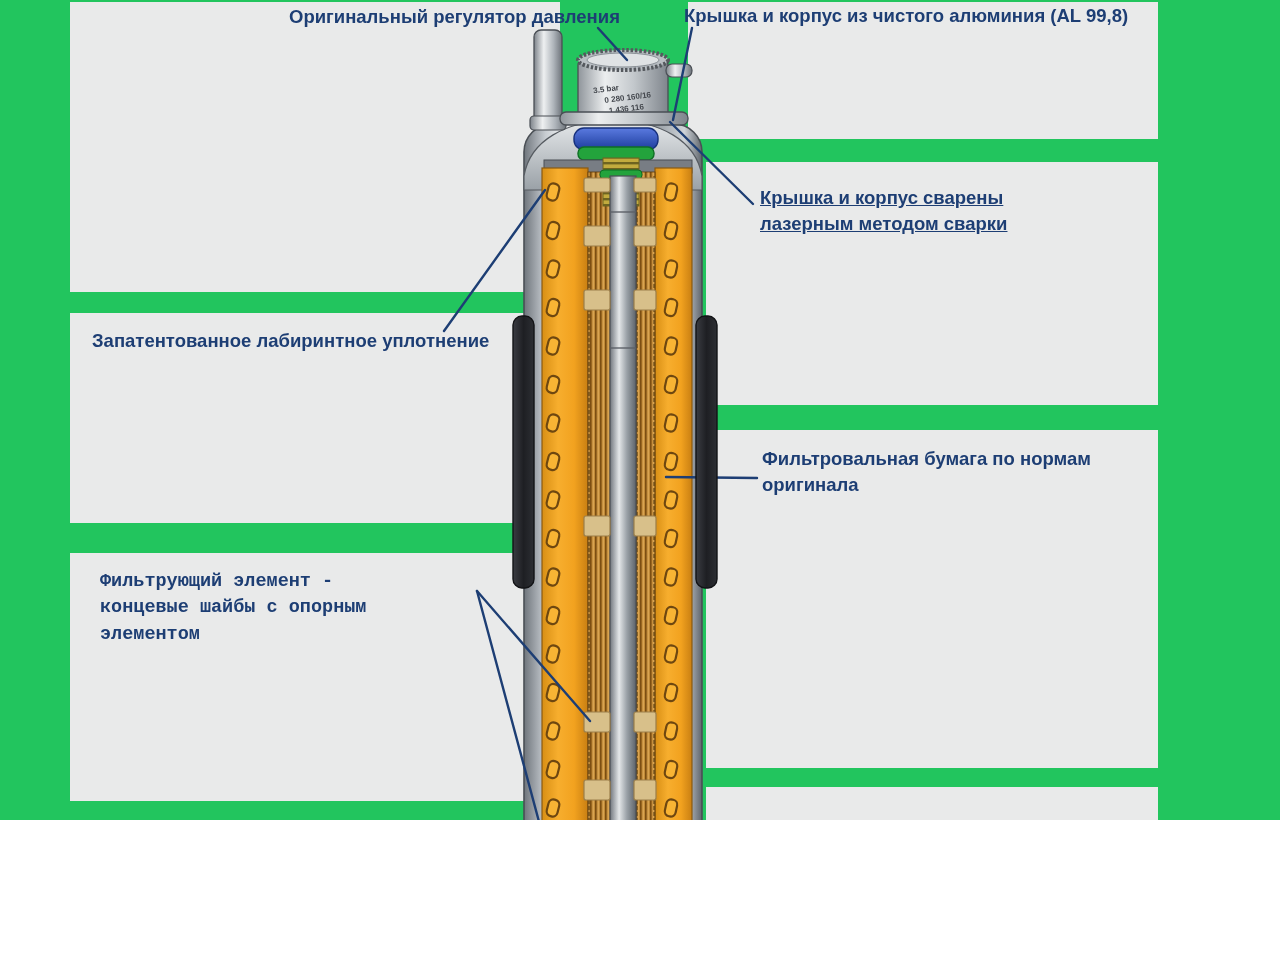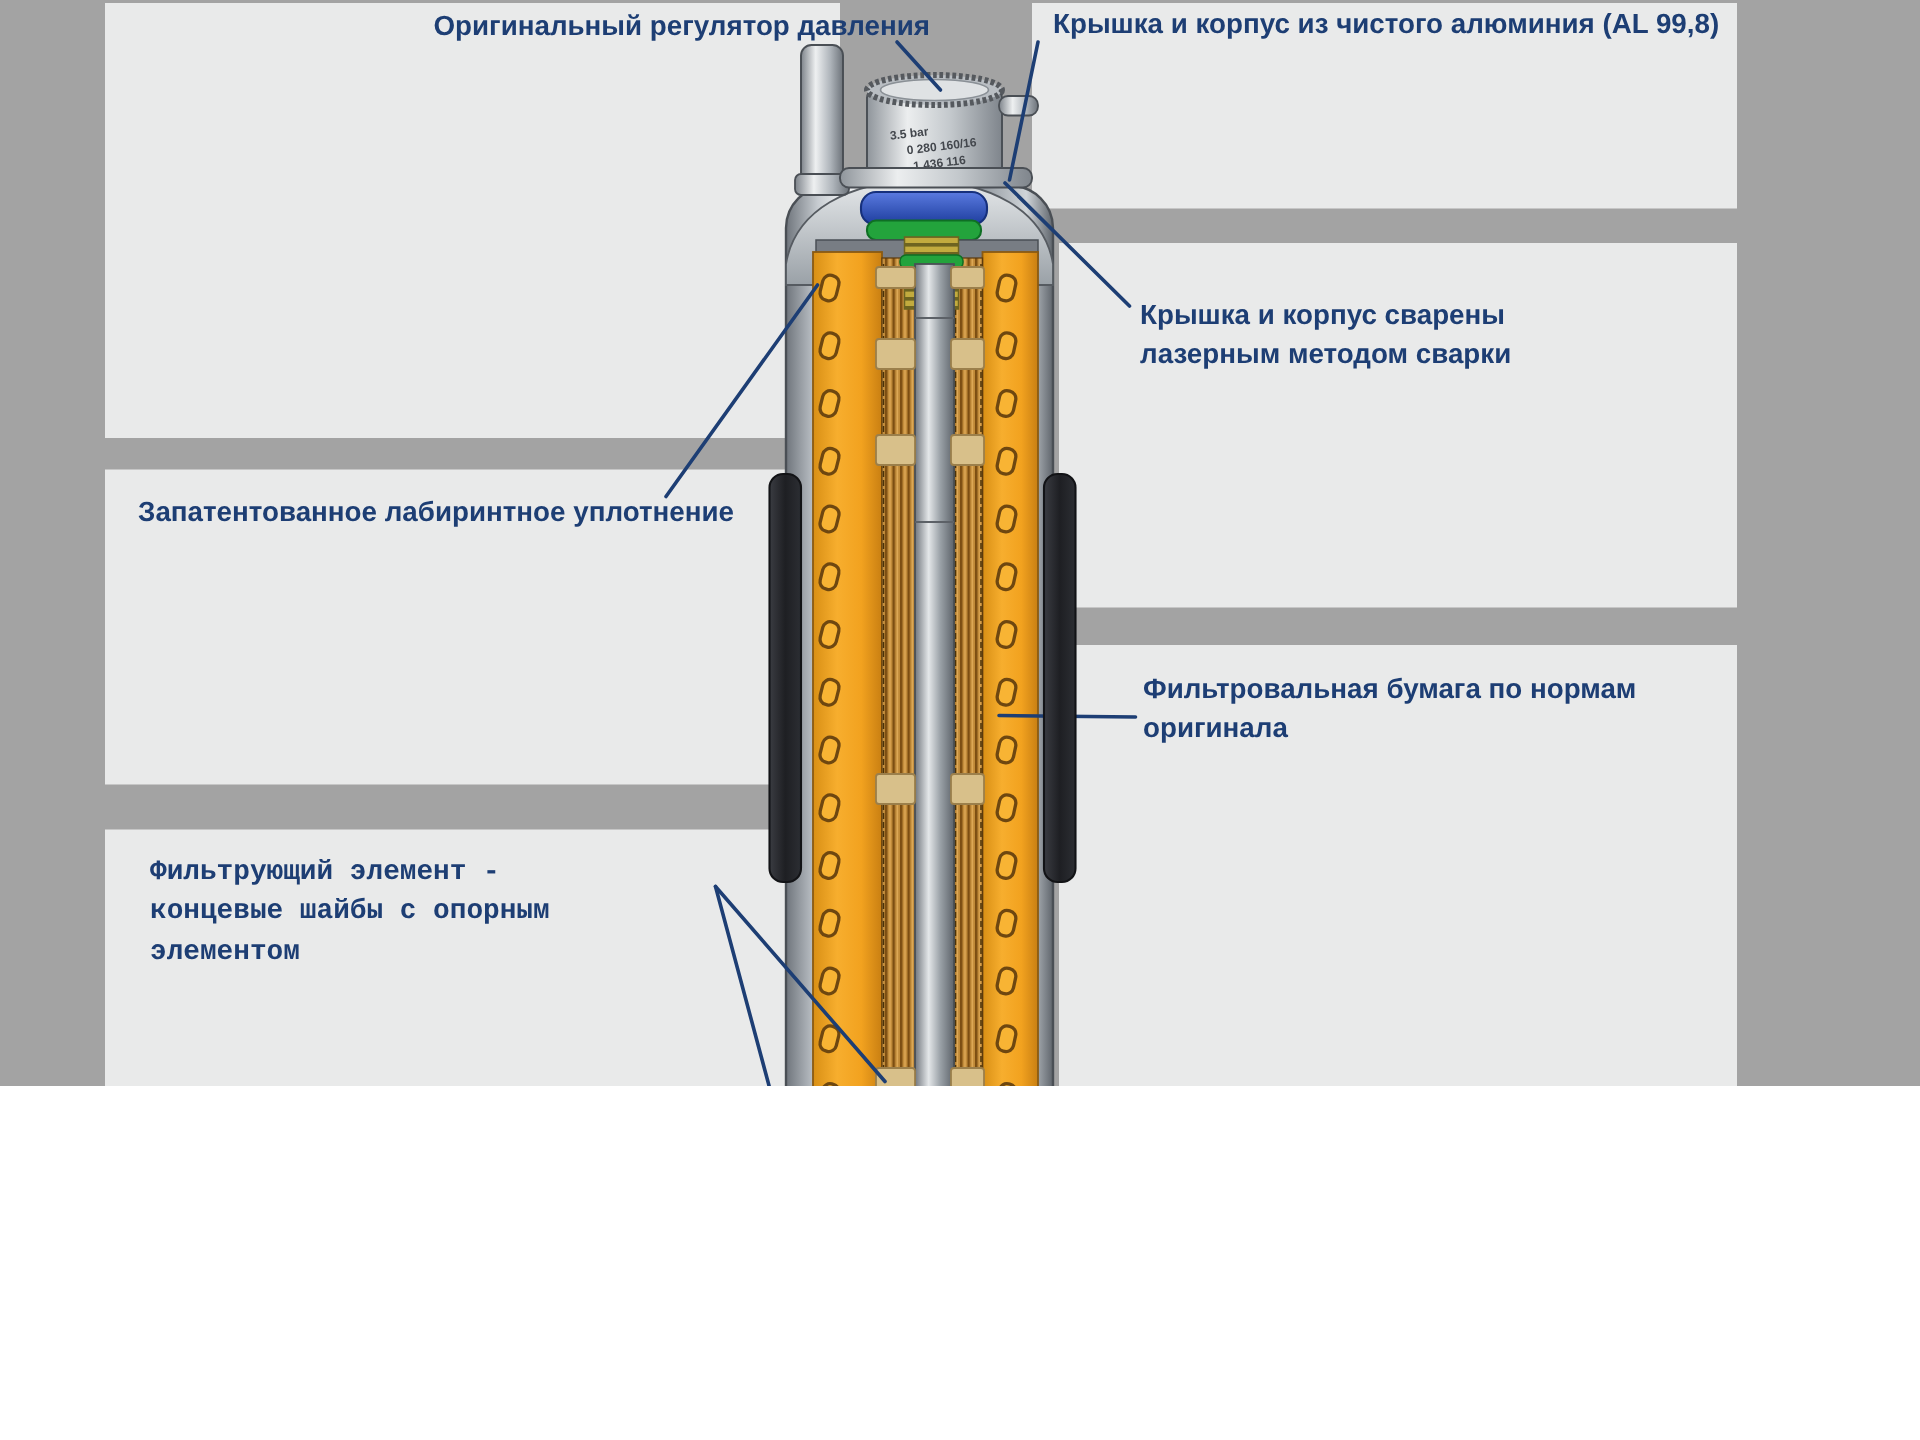--- a/index.html
+++ b/index.html
@@ -1,16 +1,16 @@
 <!DOCTYPE html>
 <html><head>
 <meta charset="utf-8">
 <style>
   html,body{margin:0;padding:0;background:#fff;}
-  #stage{position:relative;width:1280px;height:724px;overflow:hidden;background:#a3a3a3;
+  #stage{position:relative;width:1280px;height:820px;overflow:hidden;background:#22c55e;
          font-family:"Liberation Sans",sans-serif;}
   .band{position:absolute;background:#e9eaea;z-index:0;}
   .lbl{position:absolute;z-index:3;color:#1d3e74;font-weight:bold;font-size:18.5px;
        line-height:1.42;letter-spacing:0px;}
   .nowrap{white-space:nowrap;}
   #filter-svg{position:absolute;left:0;top:0;z-index:2;}
   .leader{stroke:#1d3e74;stroke-width:2.4;fill:none;stroke-linecap:round;}
 </style>
 </head>
 <body>
@@ -19,22 +19,22 @@
 
   <div class="band" style="left:70px;top:2px;width:490px;height:290px;"></div>
   <div class="band" style="left:70px;top:313px;width:460px;height:210px;"></div>
   <div class="band" style="left:70px;top:553px;width:460px;height:248px;"></div>
   <div class="band" style="left:688px;top:2px;width:470px;height:137px;"></div>
   <div class="band" style="left:706px;top:162px;width:452px;height:243px;"></div>
   <div class="band" style="left:706px;top:430px;width:452px;height:338px;"></div>
   <div class="band" style="left:706px;top:787px;width:452px;height:141px;"></div>
 
   <div class="lbl nowrap" style="left:289px;top:4px;">Оригинальный регулятор давления</div>
-  <div class="lbl nowrap" style="left:702px;top:3px;">Крышка и корпус из чистого алюминия (AL 99,8)</div>
-  <div class="lbl" style="left:760px;top:197px;width:340px;">Крышка и корпус сварены лазерным методом сварки</div>
+  <div class="lbl nowrap" style="left:684px;top:3px;">Крышка и корпус из чистого алюминия (AL 99,8)</div>
+  <div class="lbl" style="left:760px;top:185px;width:340px;text-decoration:underline;">Крышка и корпус сварены лазерным методом сварки</div>
   <div class="lbl nowrap" style="left:92px;top:328px;">Запатентованное лабиринтное уплотнение</div>
   <div class="lbl" style="left:762px;top:446px;width:340px;">Фильтровальная бумага по нормам оригинала</div>
   <div class="lbl" style="left:100px;top:569px;width:320px;font-family:Liberation Mono, monospace;">Фильтрующий элемент - концевые шайбы с опорным элементом</div>
 
   <svg id="filter-svg" width="1280" height="960" viewBox="0 0 1280 960">
     <defs>
       <linearGradient id="caseGrad" x1="0" y1="0" x2="1" y2="0">
         <stop offset="0" stop-color="#6f757c"></stop>
           <stop offset="0.12" stop-color="#c7ccd1"></stop>
         <stop offset="0.22" stop-color="#f2f4f5"></stop>

